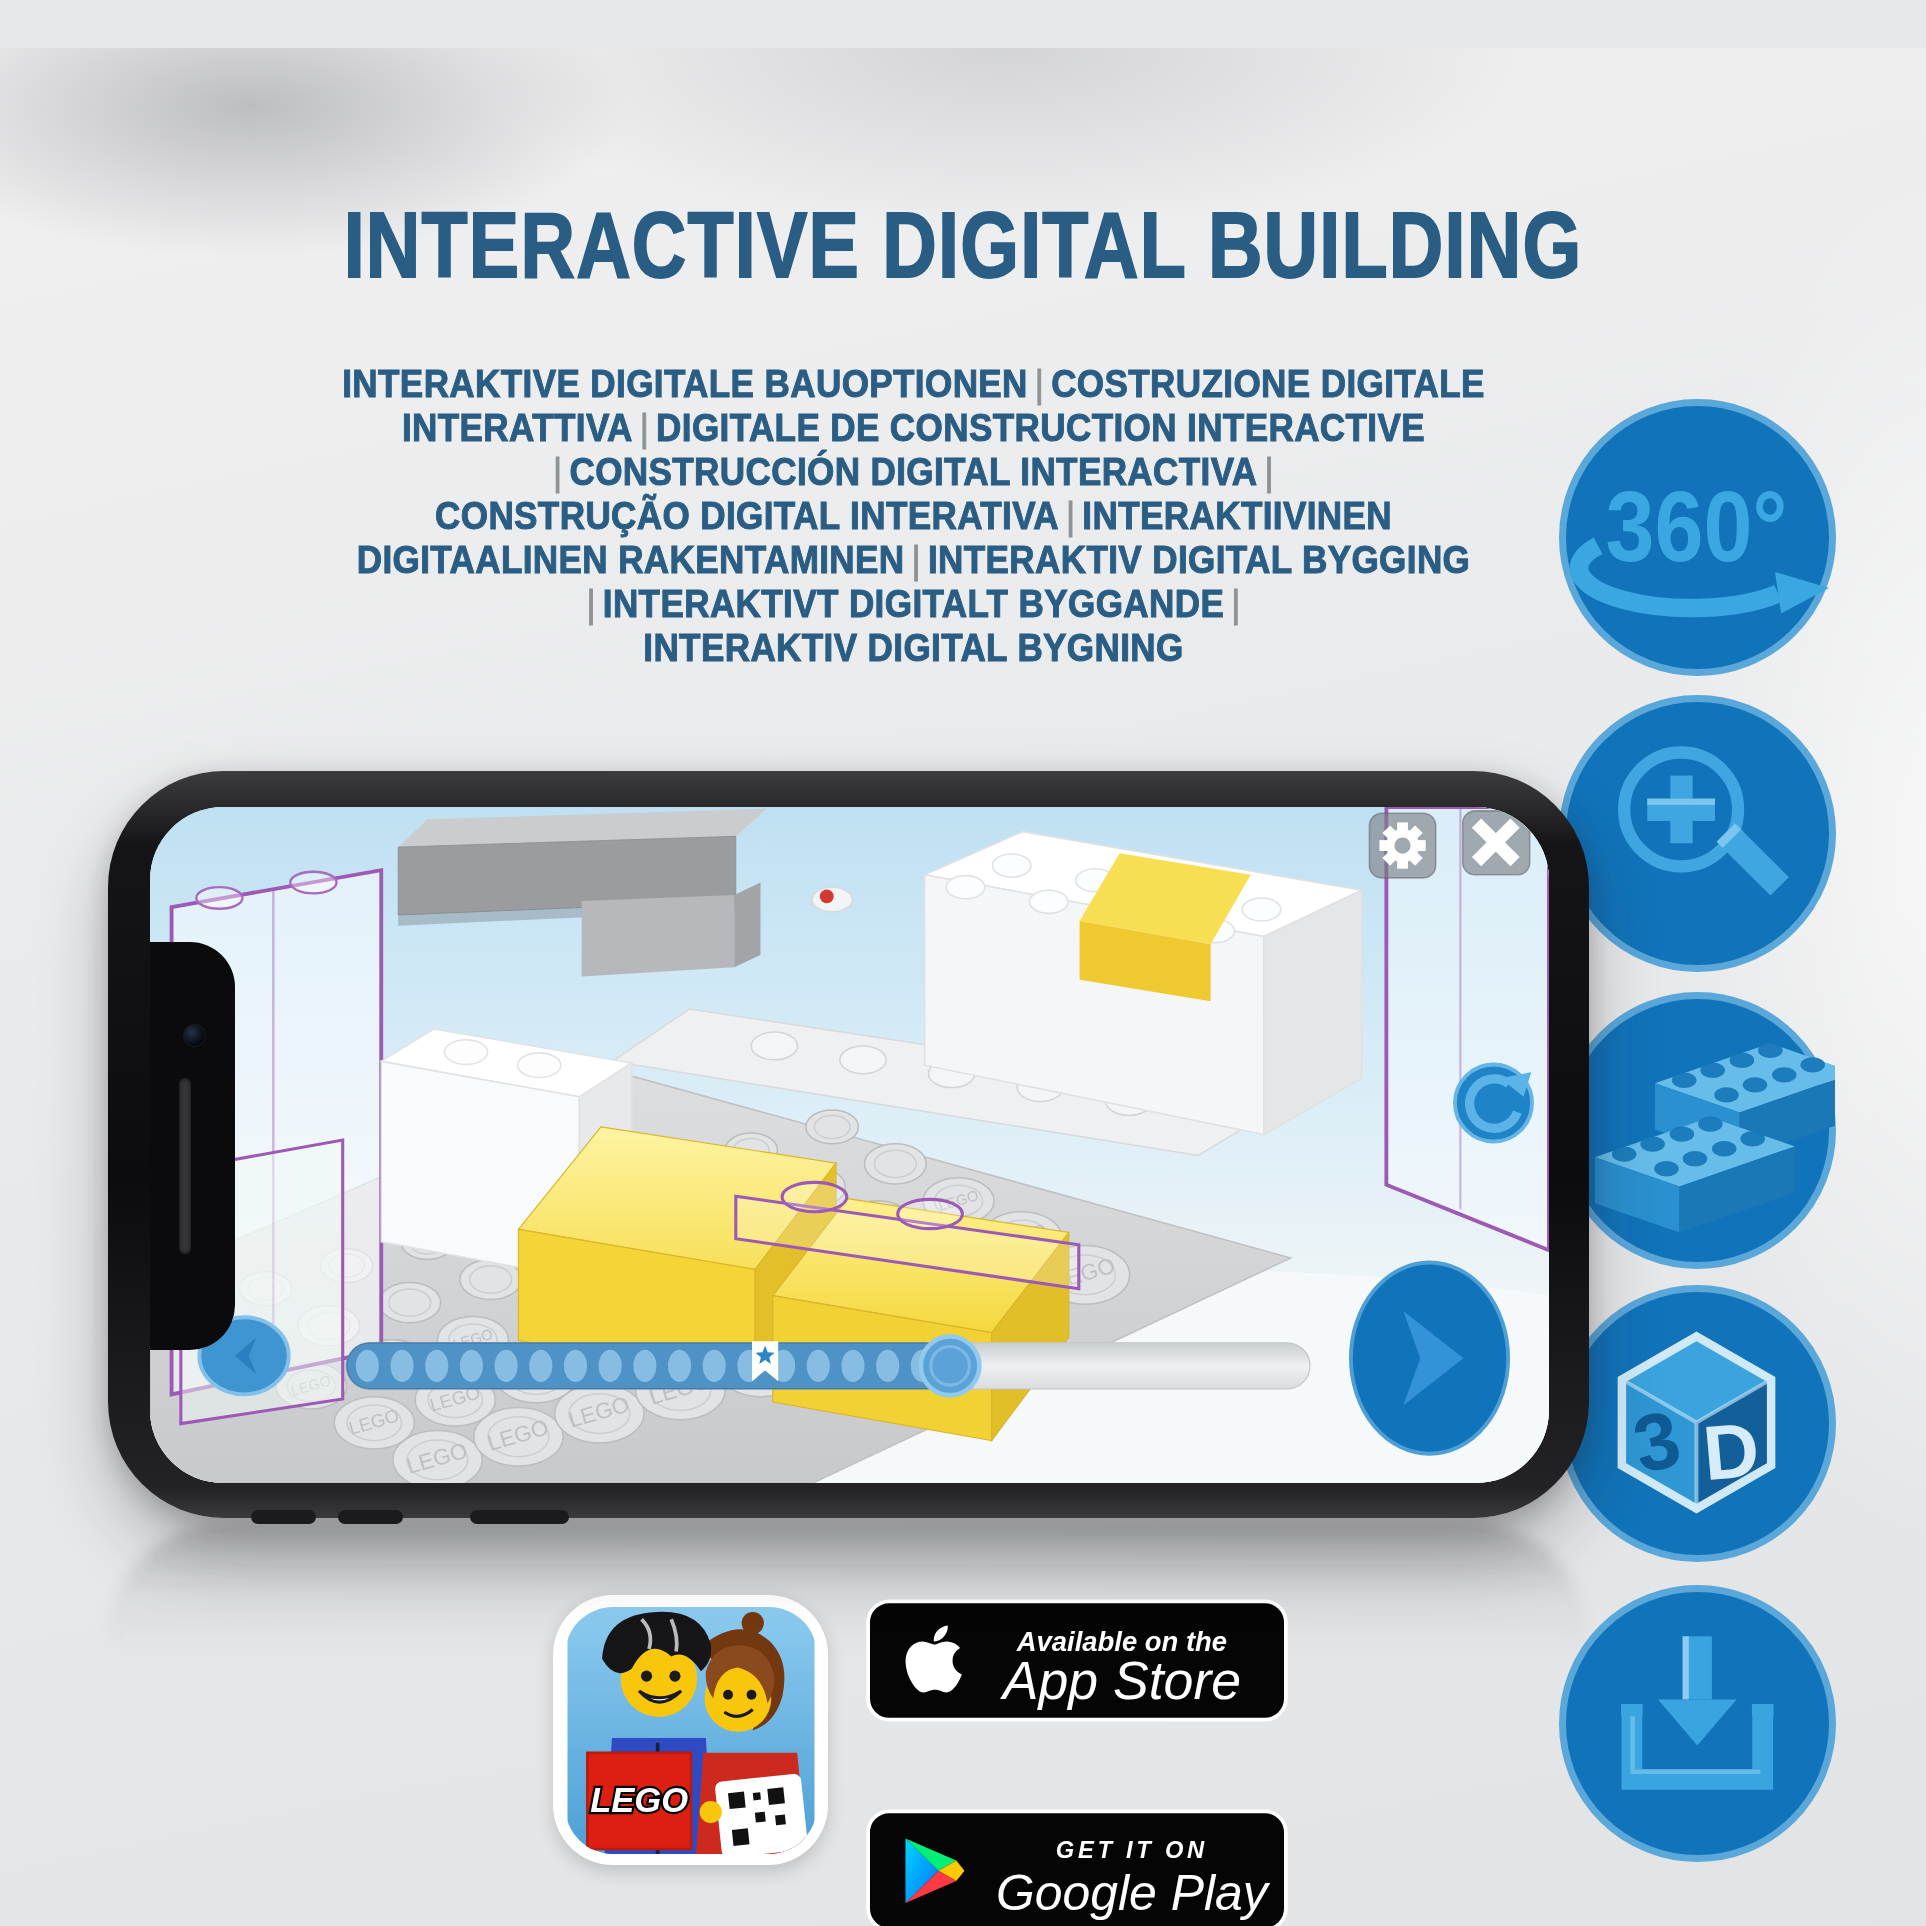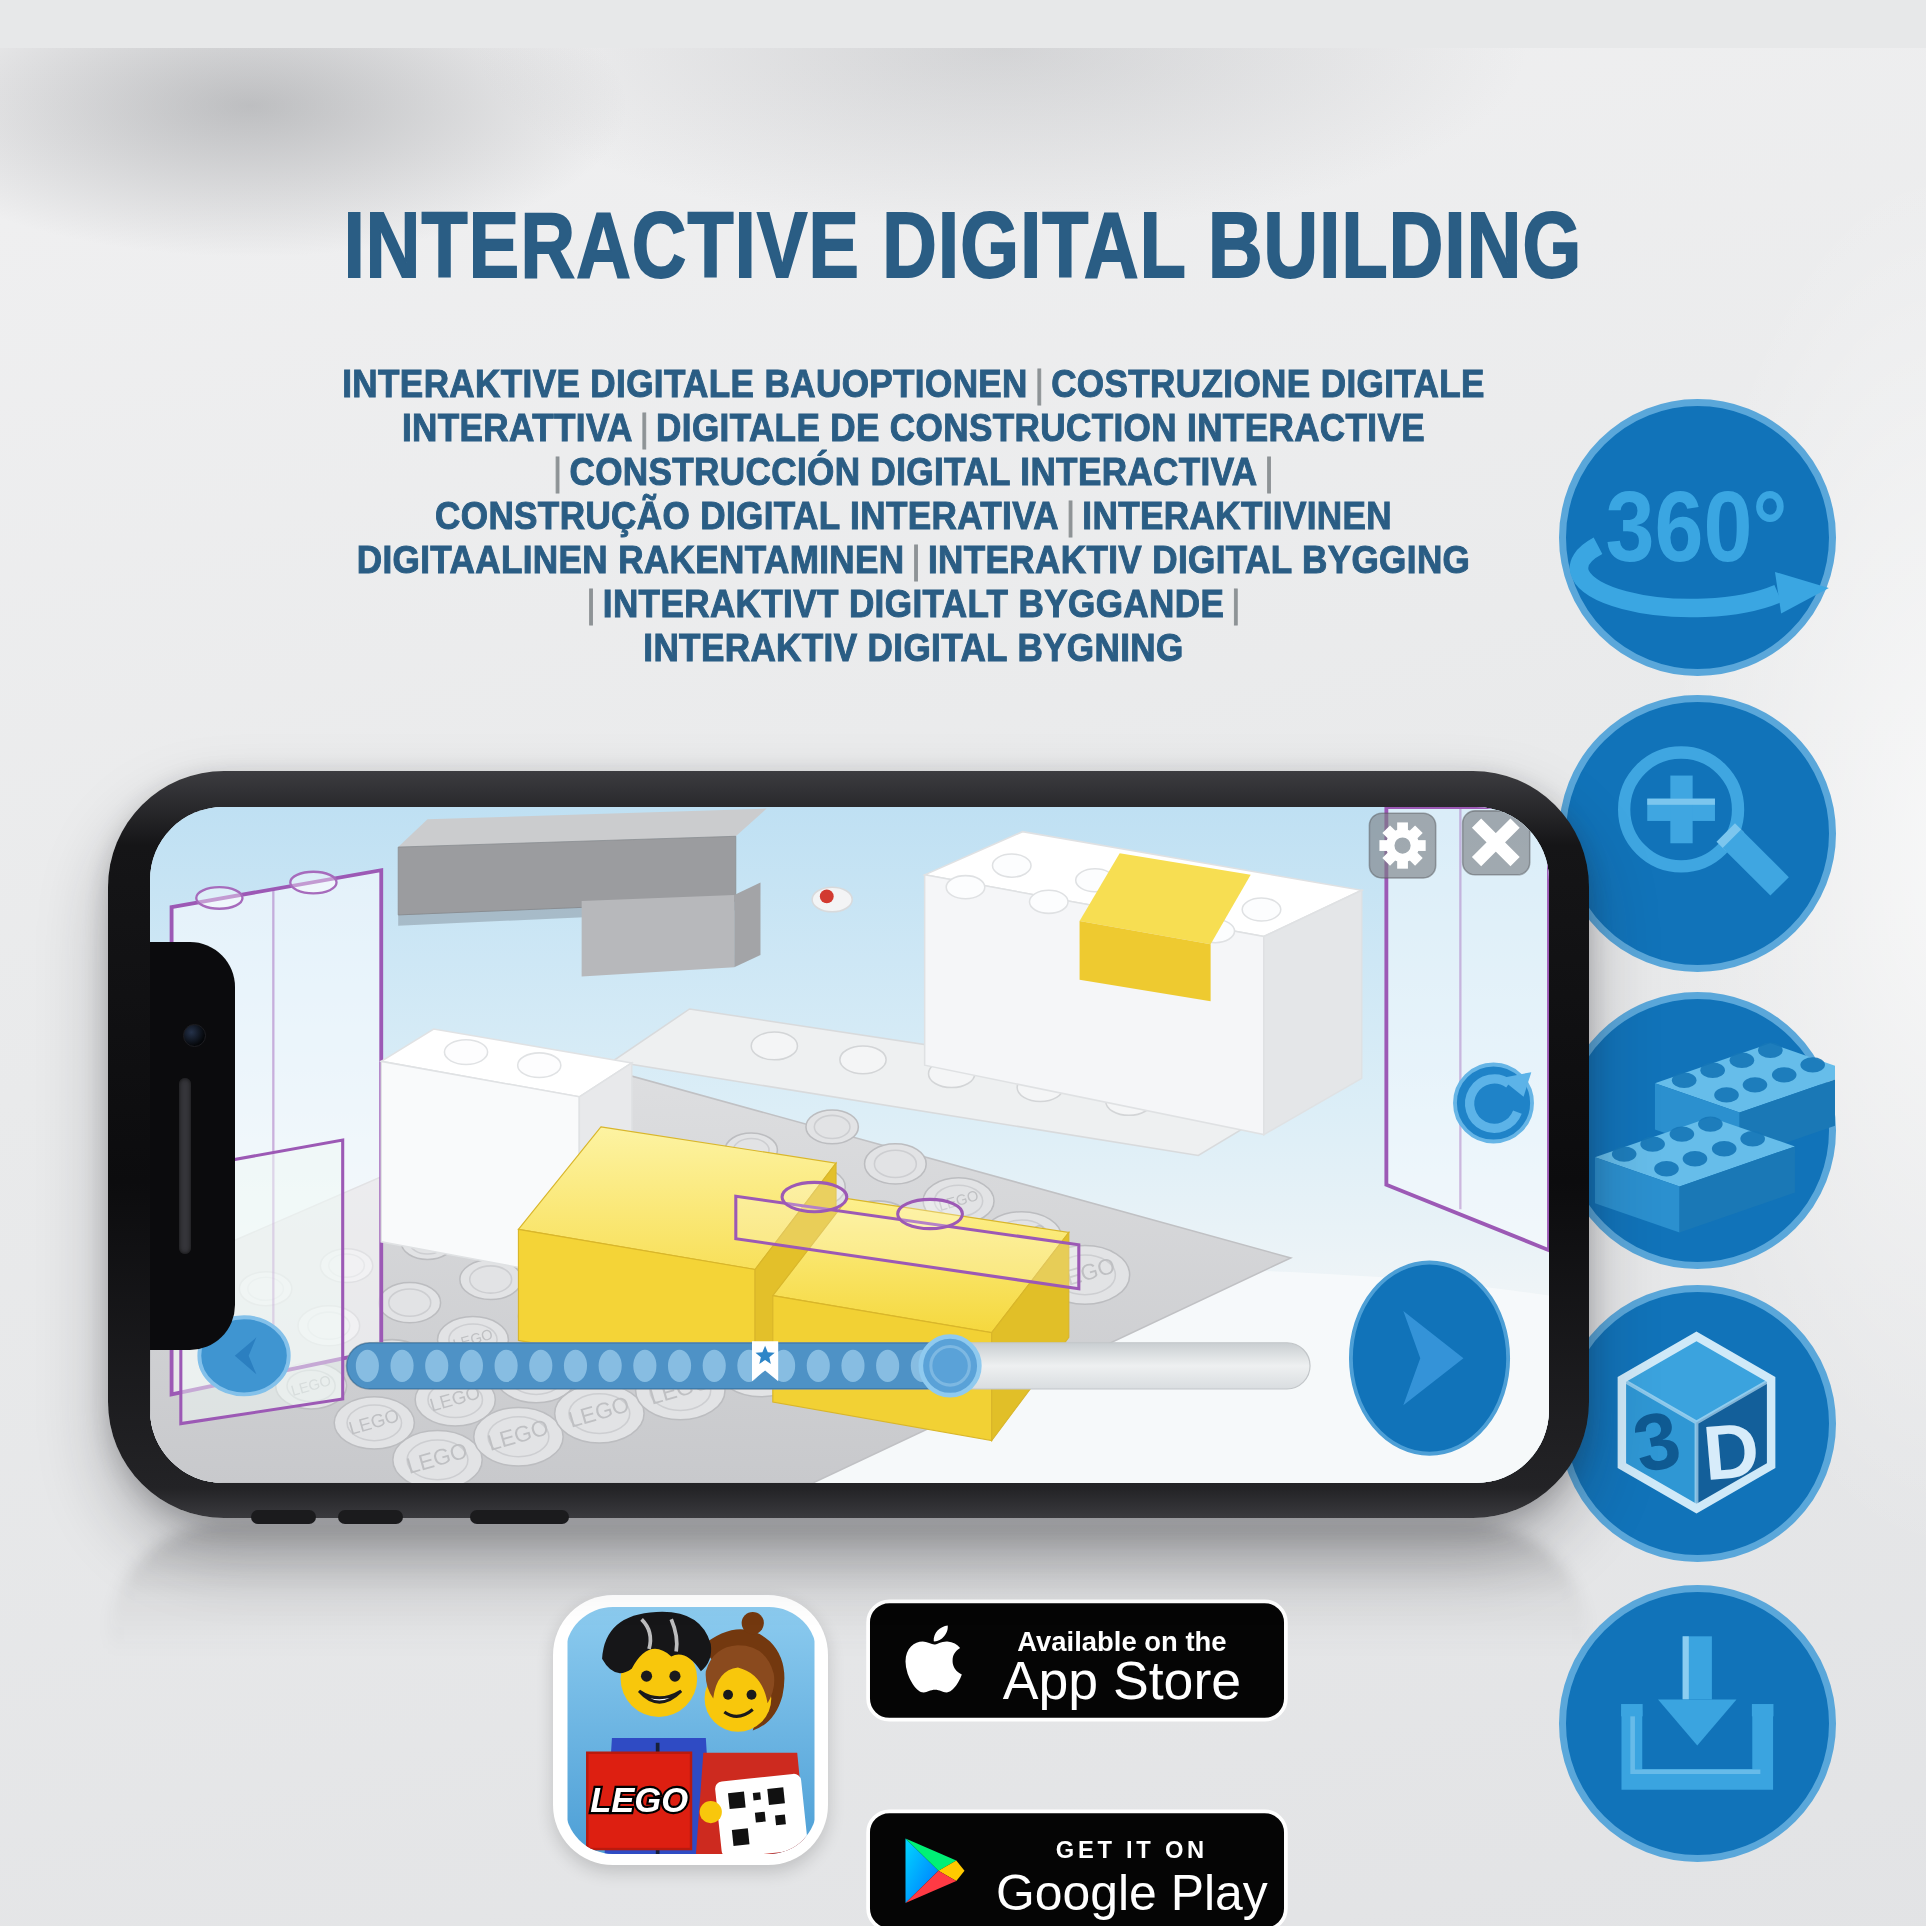--- a/index.html
+++ b/index.html
@@ -36,21 +36,21 @@
     background:radial-gradient(circle at 35% 35%,#25324a,#05070a 70%);border:1.5px solid #1d1d21;}
   .slit{position:absolute;left:32px;top:136px;width:12.3px;height:176px;border-radius:7px;
     background:#35353a;box-shadow:inset 0 0 4.6px #111;}
   .phone-reflection{position:absolute;left:108px;top:1476px;width:1481px;height:131px;
     border-radius:116px 116px 0 0;filter:blur(7px);
     background:linear-gradient(180deg,rgba(28,28,31,.20),rgba(28,28,31,.05) 55%,rgba(28,28,31,0));}
   
   .app-icon{position:absolute;left:553px;top:1547px;width:275px;height:270px;border-radius:60px;
     background:#fff;box-shadow:0 6.2px 17px rgba(0,0,0,.16);}
   .app-icon svg{position:absolute;left:11.6px;top:11.6px;width:252px;height:247px;border-radius:48px;}
-  .badge{position:absolute;left:865px;width:424px;height:125px;}
+  .badge{position:absolute;left:865px;width:424px;height:125px;font-style:italic;}
   .badge svg{width:100%;height:100%;}
   .badge.appstore{top:1550px;} .badge.gplay{top:1760px;}
   text{font-family:"Liberation Sans",sans-serif;}
 </style>
 </head>
 <body>
 
 <div class="canvas">
 
   <h1 class="title">INTERACTIVE DIGITAL BUILDING</h1>

